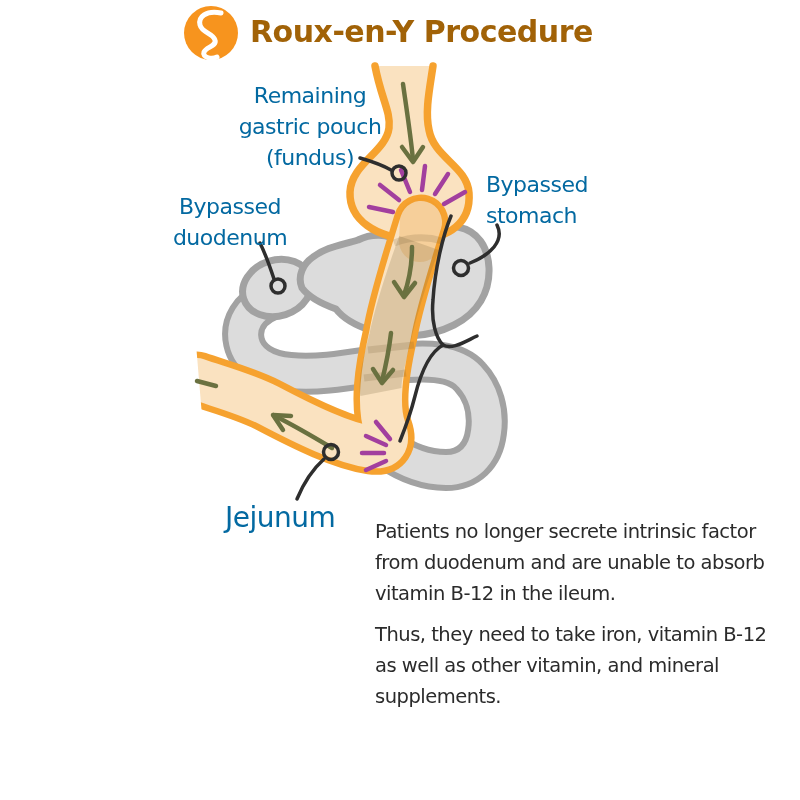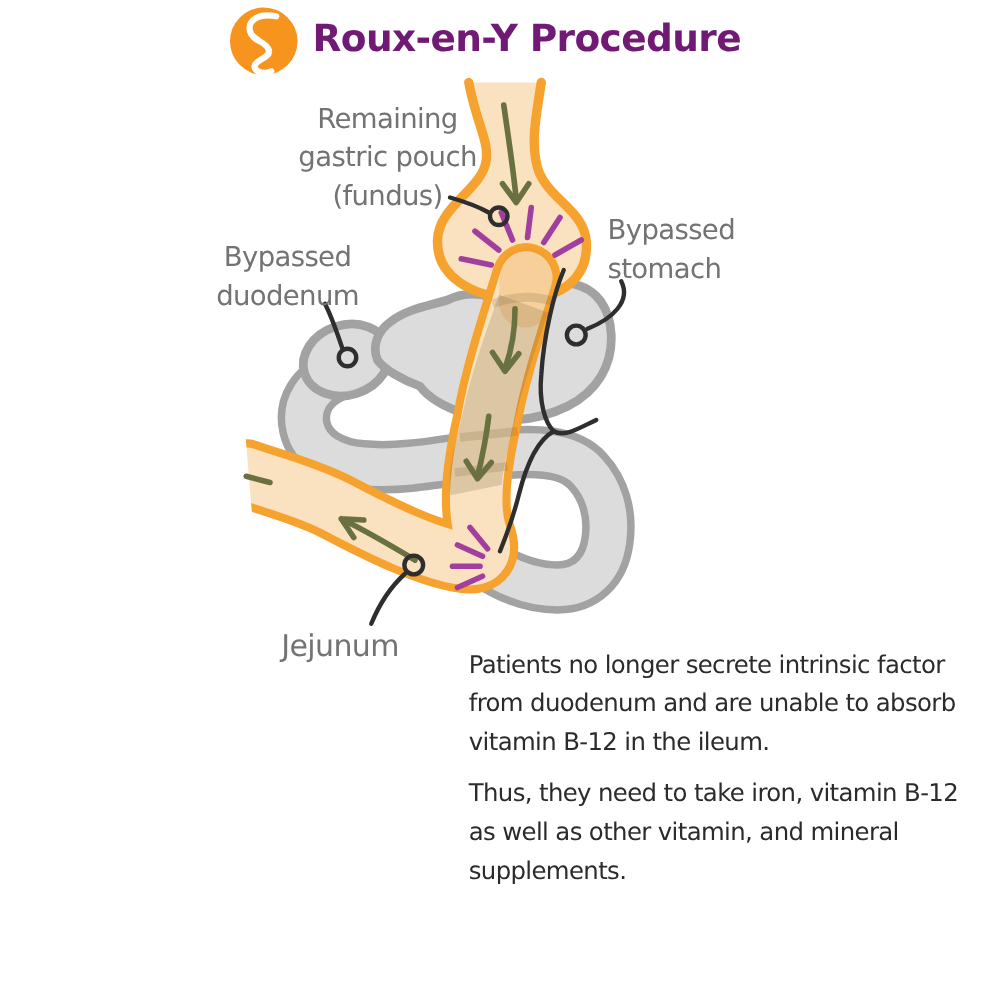--- a/index.html
+++ b/index.html
@@ -1,27 +1,27 @@
 <!DOCTYPE html>
 <html><head>
 <meta charset="utf-8">
 <style>
   html,body{margin:0;padding:0;background:#fff;}
   #canvas{position:relative;width:800px;height:800px;background:#fff;overflow:hidden;
           font-family:"DejaVu Sans","Liberation Sans",sans-serif;color:#2b2b2b;}
   #art{position:absolute;left:0;top:0;}
   .txt{position:absolute;white-space:pre-line;}
   #title{position:absolute;left:250px;top:14px;font-size:30px;font-weight:bold;
-         color:#701a75;letter-spacing:-0.5px;}
-  .label{font-size:22px;line-height:31px;letter-spacing:-0.5px;color:#737373;}
+         color:#a16207;letter-spacing:-0.5px;}
+  .label{font-size:22px;line-height:31px;letter-spacing:-0.5px;color:#0369a1;}
   .label-remaining{left:228px;top:80px;width:164px;text-align:center;}
   .label-stomach{left:486px;top:169px;text-align:left;}
   .label-duodenum{left:162px;top:191px;width:136px;text-align:center;}
   .label-roux{left:481px;top:321px;font-size:23px;}
-  .label-jejunum{left:225px;top:502px;font-size:24px;}
+  .label-jejunum{left:225px;top:502px;font-size:28px;}
   .note{font-size:19.5px;line-height:31px;letter-spacing:-0.5px;width:430px;text-align:left;}
   .note-1{left:375px;top:516px;}
   .note-2{left:375px;top:619px;}
 </style>
 </head>
 <body>
 
 <div id="canvas">
 
   <svg id="art" width="800" height="800" viewBox="0 0 800 800">

